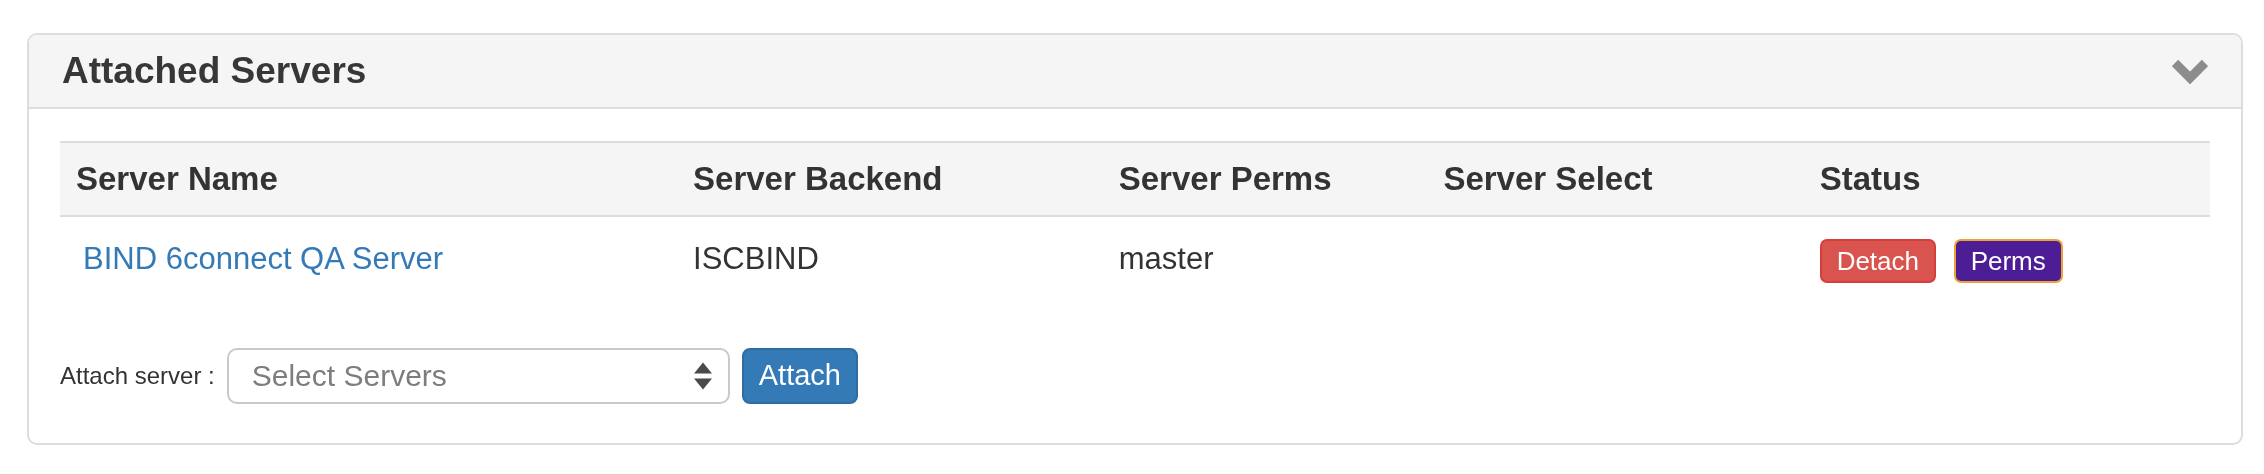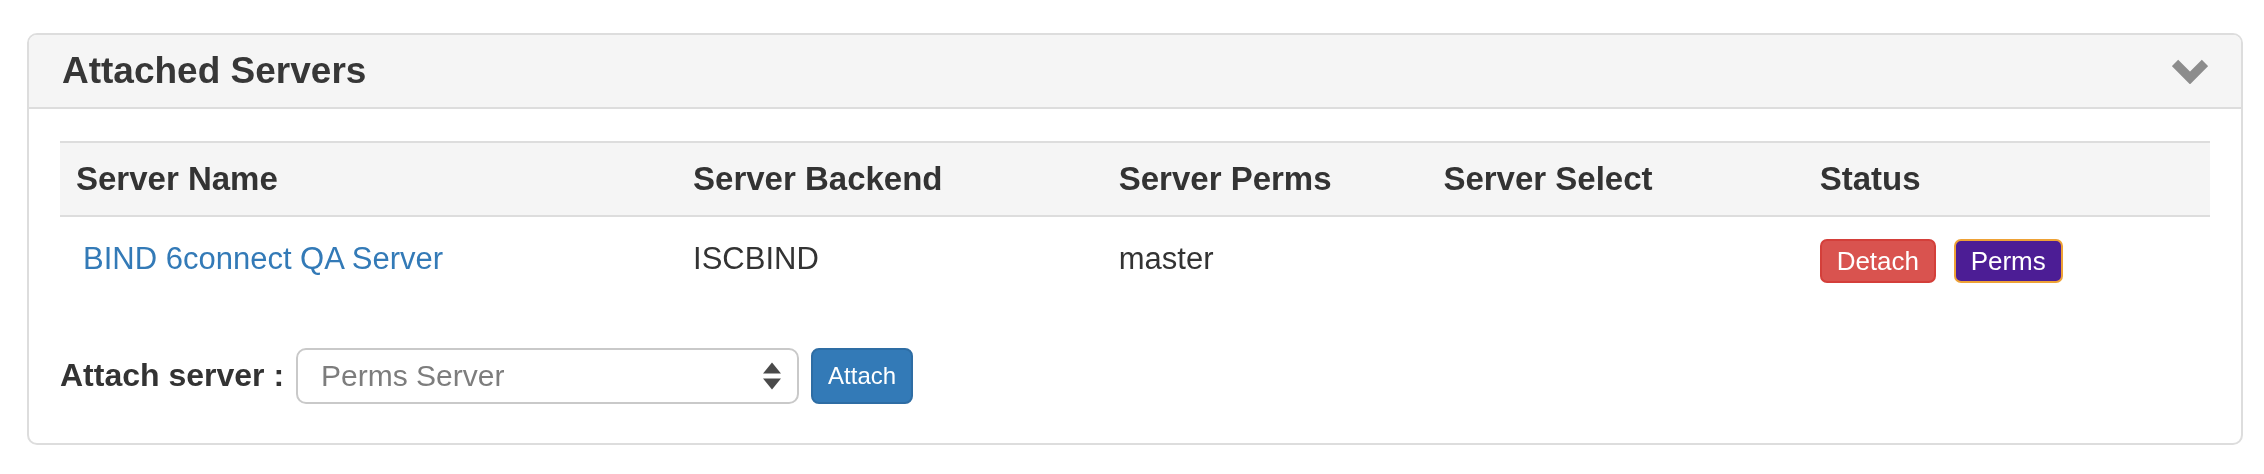--- a/index.html
+++ b/index.html
@@ -27,33 +27,33 @@
 
   a.server-link { color:#337ab7; text-decoration:none; cursor:pointer;margin-left:7px; }
 
   .btn { display:inline-block; height:44px; line-height:40px; padding:0 15px;
     border-radius:7px; font-size:26px; color:#fff; border:2px solid transparent;
     font-family:inherit; cursor:pointer; vertical-align:middle; }
   .btn-detach { background:#d9534f; border-color:#d43f3a; }
   .btn-perms  { background:#4c1d95; border-color:#eea236; margin-left:9px; }
 
   .attach-row { margin-top:45px; display:flex; align-items:center; }
-  .attach-label { font-size:32px; font-weight:bold; color:#333; }
+  .attach-label { font-size:24px; font-weight:normal; color:#333; }
   .select-box { margin-left:12px; width:503px; height:56px; background:#fff;
     border:2px solid #c9c9c9; border-radius:10px; display:flex; align-items:center;
     padding:0 23px; position:relative; cursor:pointer; }
   .select-value { font-size:30px; color:#7d7d7d; }
   .select-arrows { position:absolute; right:16px; top:50%; transform:translateY(-50%);
     display:flex; flex-direction:column; align-items:center; gap:5px; }
   .arrow-up { width:0; height:0; border-left:9px solid transparent;
     border-right:9px solid transparent; border-bottom:11px solid #4a4a4a; }
   .arrow-down { width:0; height:0; border-left:9px solid transparent;
     border-right:9px solid transparent; border-top:11px solid #4a4a4a; }
   .attach-btn { margin-left:12px; height:56px; padding:0 15px; background:#337ab7;
-    border:2px solid #2e6da4; border-radius:8px; color:#fff; font-size:24px;
+    border:2px solid #2e6da4; border-radius:8px; color:#fff; font-size:29px;
     font-family:inherit; cursor:pointer; }
 </style>
 </head>
 <body>
 
 <div class="panel">
 
   <div class="panel-heading">
     <span class="panel-title">Attached Servers</span>
     <span class="collapse-toggle">
@@ -94,21 +94,21 @@
             <button class="btn btn-detach">Detach</button>
             <button class="btn btn-perms">Perms</button>
           </td>
         </tr>
       </tbody>
     </table>
 
     <div class="attach-row">
       <span class="attach-label">Attach server :</span>
       <div class="select-box">
-        <span class="select-value">Perms Server</span>
+        <span class="select-value">Select Servers</span>
         <span class="select-arrows">
           <span class="arrow-up"></span>
           <span class="arrow-down"></span>
         </span>
       </div>
       <button class="attach-btn">Attach</button>
     </div>
 
   </div>
 </div>

